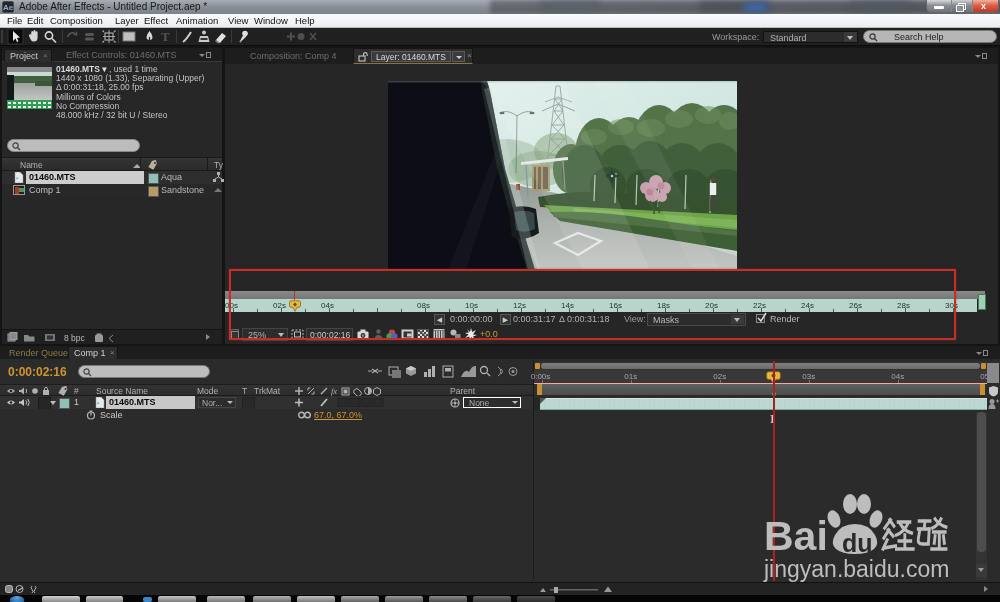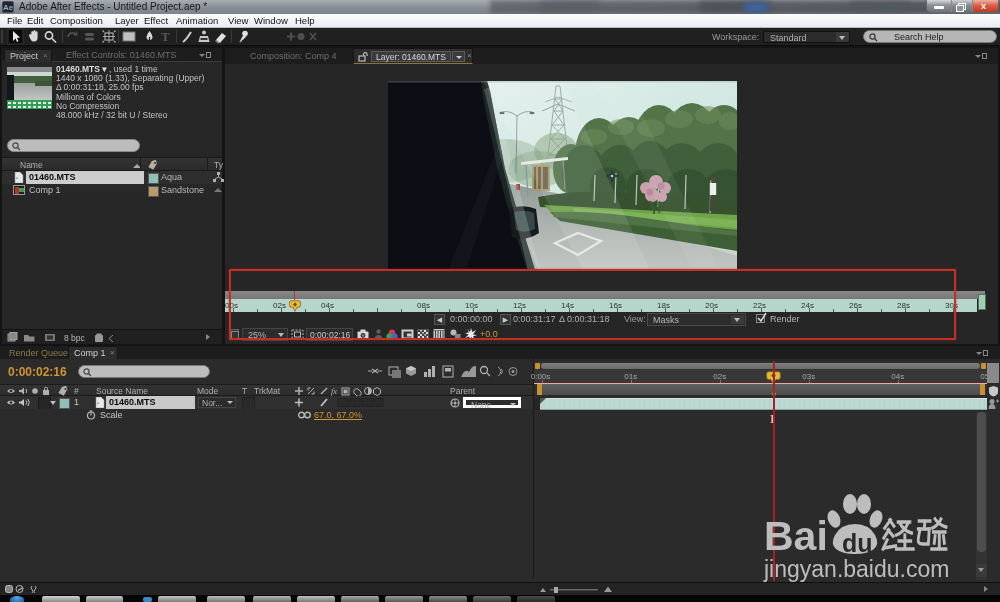--- a/index.html
+++ b/index.html
@@ -100,21 +100,21 @@
       <path d="M243 7.5 L240 13 L241.5 13 L246.5 8.5 Z"></path>
       <circle cx="240.5" cy="13.5" r="1" fill="#999"></circle>
     </g>
     <g fill="#4e4e4e">
       <path d="M287 8.5 h8 M291 4.5 v8" stroke="#4e4e4e" stroke-width="2"></path>
       <circle cx="301" cy="8.5" r="3.5"></circle>
       <path d="M310 5 l3 3.5 -3 3.5 M316 5 l-3 3.5 3 3.5" stroke="#4e4e4e" stroke-width="1.6" fill="none"></path>
     </g>
   </svg>
   <div class="txt" style="left:712px;top:4px;font-size:9px;color:#9a9a9a;">Workspace:</div>
-  <div class="abs" style="left:763px;top:3px;width:87px;height:12px;background:#2c2c2c;border:1px solid #111;box-sizing:border-box;text-align:right;">
+  <div class="abs" style="left:763px;top:3px;width:95px;height:12px;background:#2c2c2c;border:1px solid #111;box-sizing:border-box;text-align:right;">
     <div class="txt" style="left:6px;top:1px;font-size:9px;color:#b0b0b0;">Standard</div>
     <div class="abs" style="right:0;top:0;width:13px;height:10px;background:#3a3a3a;">
       <div class="abs" style="left:3px;top:4px;width:0;height:0;border-left:3.5px solid transparent;border-right:3.5px solid transparent;border-top:4px solid #bbb;"></div>
     </div>
   </div>
   <div class="abs" style="left:863px;top:2px;width:134px;height:13px;background:#b6b6b6;border-radius:7px;border:1px solid #777;box-sizing:border-box;">
     <svg class="abs" style="left:5px;top:2px;" width="9" height="9" viewBox="0 0 9 9">
       <circle cx="3.5" cy="3.5" r="2.6" fill="none" stroke="#333" stroke-width="1.2"></circle>
       <path d="M5.5 5.5 L8 8" stroke="#333" stroke-width="1.2"></path>
     </svg>
@@ -666,21 +666,21 @@
             <rect x="56" y="0.5" width="10" height="8"></rect>
             <rect x="68" y="0.5" width="10" height="8"></rect>
             <rect x="80" y="0.5" width="9" height="8"></rect>
           </g>
     </svg>
     <svg class="abs" style="left:450px;top:2px;" width="10" height="10" viewBox="0 0 10 10">
       <circle cx="5" cy="5" r="4" fill="none" stroke="#b0b0b0" stroke-width="1.2"></circle>
           <circle cx="5" cy="5" r="1.5" fill="#b0b0b0"></circle>
           <path d="M5 1 v2 M5 7 v2 M1 5 h2 M7 5 h2" stroke="#b0b0b0"></path>
     </svg>
-    <div class="abs" style="left:463px;top:1px;width:58px;height:11px;background:#2c2c2c;border:3px solid #ffffff;box-sizing:border-box;">
+    <div class="abs" style="left:463px;top:1px;width:58px;height:11px;background:#2c2c2c;border:1px solid #ffffff;box-sizing:border-box;">
       <div class="txt" style="left:5px;top:0px;font-size:8.5px;color:#b0b0b0;">None</div>
       <div class="abs" style="right:2px;top:3px;width:0;height:0;border-left:3px solid transparent;border-right:3px solid transparent;border-top:3.5px solid #bbb;"></div>
     </div>
   </div>
 
   <div class="abs" style="left:0;top:63px;width:533px;height:12px;background:#2b2b2b;">
     <svg class="abs" style="left:86px;top:1px;" width="10" height="10" viewBox="0 0 10 10">
       <circle cx="5" cy="5.5" r="3.5" fill="none" stroke="#b8b8b8" stroke-width="1.2"></circle>
       <path d="M5 5.5 L5 3 M3.5 1 h3 M5 1 v1.5" stroke="#b8b8b8" stroke-width="1.2" fill="none"></path>
     </svg>

